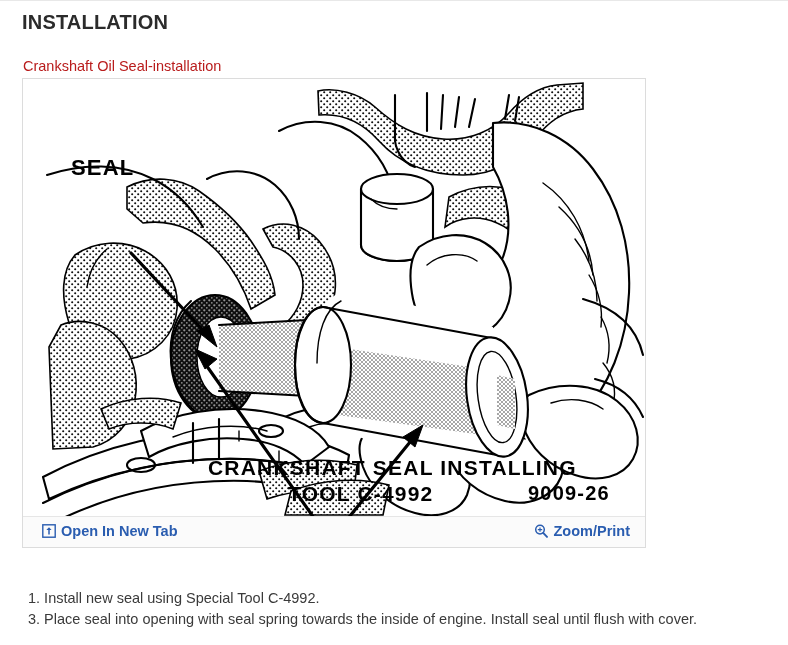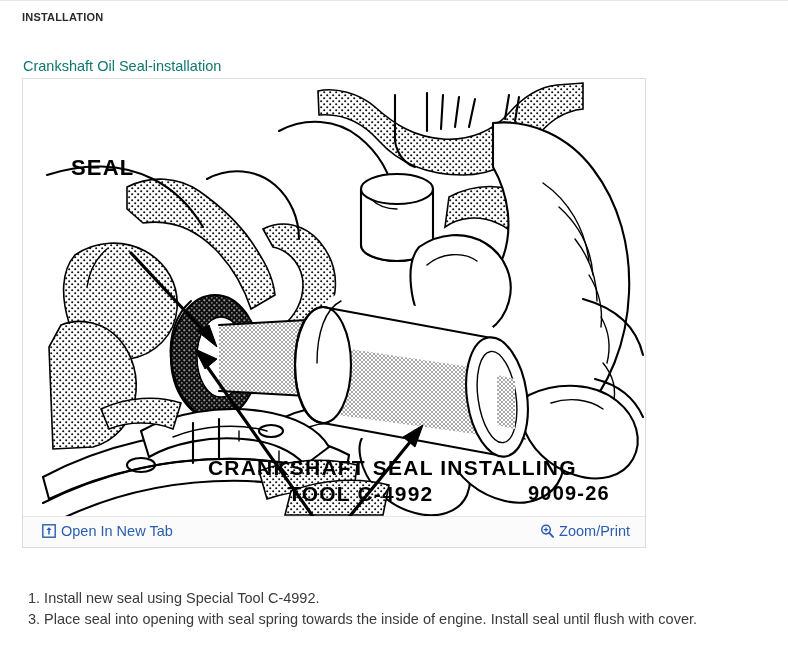--- a/index.html
+++ b/index.html
@@ -24,32 +24,32 @@
   .page {
     position: absolute;
     top: 0; left: 0;
     width: 788px;
     height: 645px;
   }
   .section-title {
     position: absolute;
     left: 22px;
     top: 11px;
-    font-size: 11px;
+    font-size: 20px;
     font-weight: bold;
     color: #2b2b2b;
     letter-spacing: 0.2px;
   }
   .figure-caption {
     position: absolute;
     left: 23px;
     top: 58px;
     font-size: 14.5px;
     font-weight: normal;
-    color: #0f766e;
+    color: #b91c1c;
   }
   .figure-box {
     position: absolute;
     left: 22px;
     top: 78px;
     width: 624px;
     height: 470px;
     border: 1px solid #dcdcdc;
     background: #ffffff;
     box-sizing: border-box;
@@ -77,20 +77,21 @@
     position: absolute;
     top: 6px;
     display: flex;
     align-items: center;
     gap: 5px;
     color: #2a5db0;
     font-size: 14.5px;
     text-decoration: none;
     cursor: pointer;
     white-space: nowrap;
+    font-weight: bold;
   }
   .footer-link.left { left: 18px; }
   .footer-link.right { right: 15px; }
   .footer-link .ico {
     display: inline-flex;
     width: 15px; height: 15px;
     align-items: center;
     justify-content: center;
     flex: 0 0 auto;
   }

